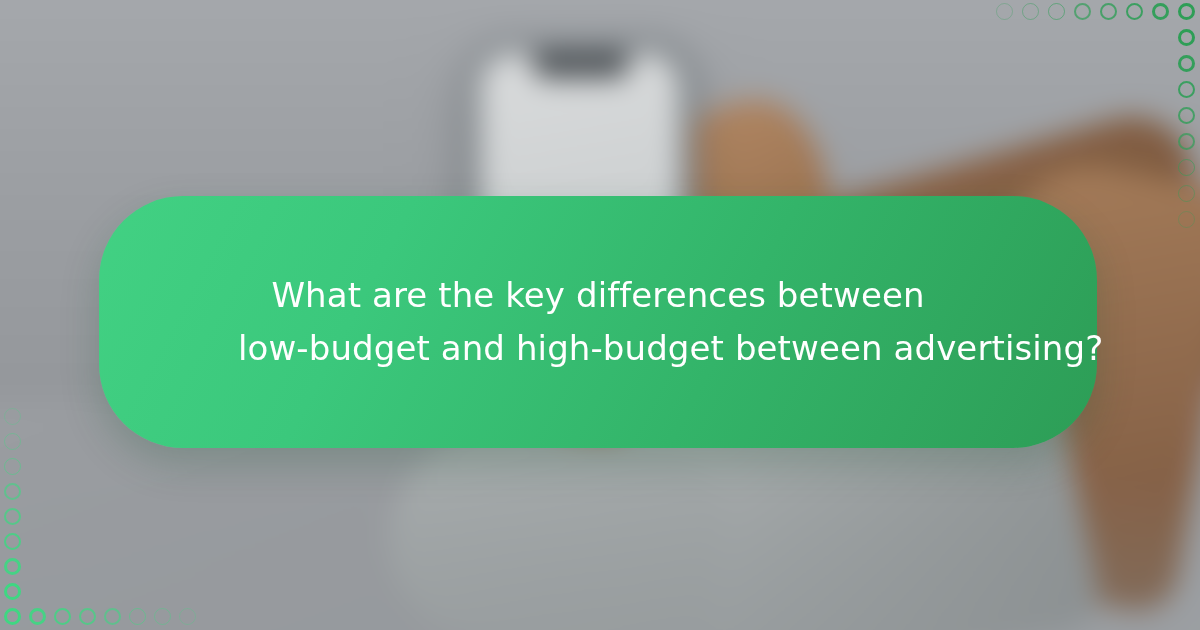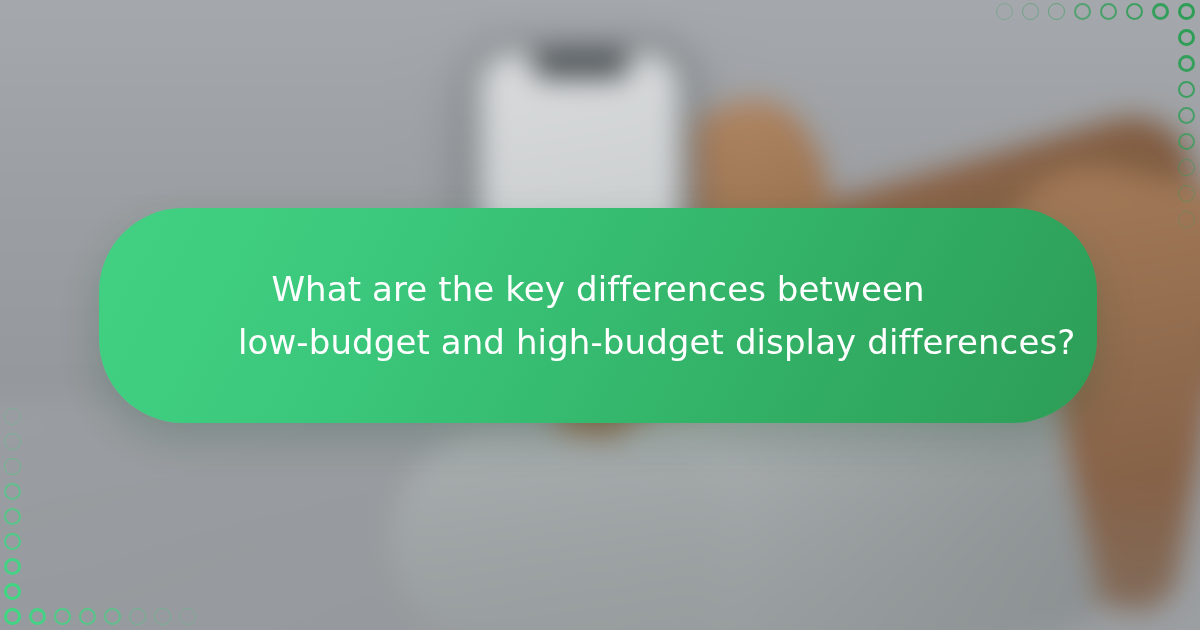--- a/index.html
+++ b/index.html
@@ -136,23 +136,23 @@
     border-radius: 50%;
     box-sizing: border-box;
   }
   #dots-top-right { right: 0; top: 0; width: 210px; height: 215px; }
   #dots-bottom-left { left: 0; bottom: 0; width: 210px; height: 215px; }
 
   
   .card {
     position: absolute;
     left: 99px;
-    top: 208px;
+    top: 196px;
     width: 998px;
-    height: 215px;
+    height: 252px;
     border-radius: 84px;
     background: linear-gradient(118deg, #42d183 0%, #3bc87c 28%, #33b469 62%, #2d9d56 100%);
     box-shadow: 0 16px 38px rgba(25,80,50,0.22);
     display: flex;
     align-items: center;
     justify-content: center;
     padding: 0 56px;
     box-sizing: border-box;
   }
   .card-text {
@@ -219,17 +219,17 @@
       <div class="dot" style="width: 17px; height: 17px; left: 4px; top: 68px; border: 2px solid rgb(63, 215, 130); opacity: 0.62;"></div>
       <div class="dot" style="width: 17px; height: 17px; left: 4px; top: 93px; border: 2.2px solid rgb(63, 215, 130); opacity: 0.74;"></div>
       <div class="dot" style="width: 17px; height: 17px; left: 4px; top: 118px; border: 2.6px solid rgb(63, 215, 130); opacity: 0.84;"></div>
       <div class="dot" style="width: 17px; height: 17px; left: 4px; top: 143px; border: 3px solid rgb(63, 215, 130); opacity: 0.92;"></div>
       <div class="dot" style="width: 17px; height: 17px; left: 4px; top: 168px; border: 3.4px solid rgb(63, 215, 130); opacity: 1;"></div>
     </div>
 
   <div class="card">
     <div class="card-text">
       <span class="line">What are the key differences between</span>
-      <span class="line">low-budget and high-budget display differences?</span>
+      <span class="line">low-budget and high-budget between advertising?</span>
     </div>
   </div>
 
 </div>
 
 </body></html>

